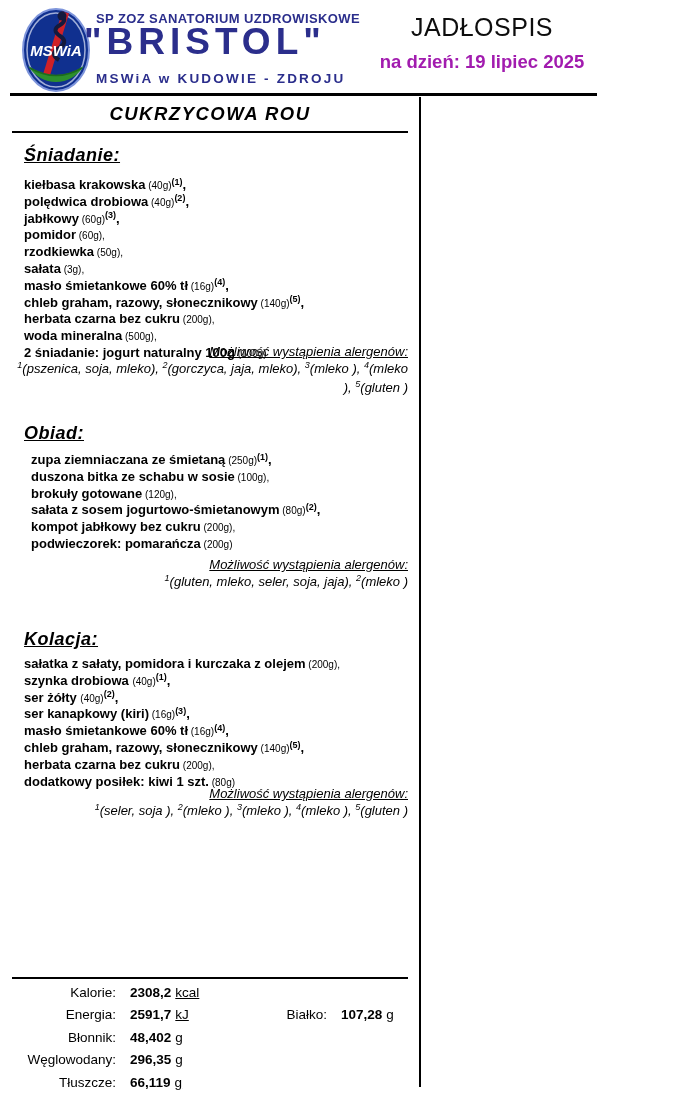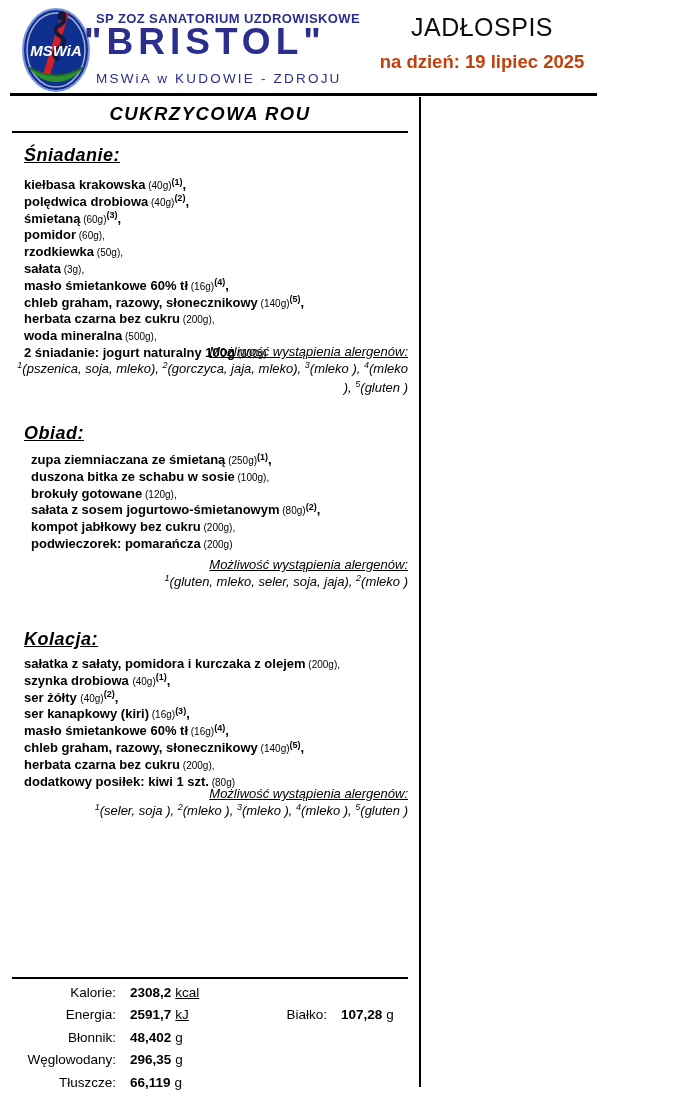--- a/index.html
+++ b/index.html
@@ -4,23 +4,23 @@
 <style>
   html,body{margin:0;padding:0;background:#fff;}
   .page{
     position:relative;width:692px;height:1109px;background:#ffffff;overflow:hidden;
     font-family:"Liberation Sans", sans-serif;color:#000;
   }
   
   .logo{position:absolute;left:22px;top:8px;width:68px;height:84px;}
   .org-line1{position:absolute;left:96px;top:11px;font-size:13px;font-weight:bold;color:#2b2e8c;letter-spacing:.4px;white-space:nowrap;}
   .brand{position:absolute;left:84px;top:21px;font-size:37px;font-weight:bold;color:#2b2e8c;letter-spacing:5px;white-space:nowrap;}
-  .org-line2{position:absolute;left:96px;top:71px;font-size:13.5px;font-weight:normal;color:#2b2e8c;letter-spacing:2.2px;white-space:nowrap;}
+  .org-line2{position:absolute;left:96px;top:71px;font-size:13.5px;font-weight:bold;color:#2b2e8c;letter-spacing:2.2px;white-space:nowrap;}
   .doc-title{position:absolute;left:368px;top:13px;width:228px;text-align:center;font-size:25px;font-weight:normal;letter-spacing:.5px;color:#0d0d0d;}
-  .doc-date{position:absolute;left:368px;top:51px;width:228px;text-align:center;font-size:18.5px;font-weight:bold;color:#c2410c;white-space:nowrap;}
+  .doc-date{position:absolute;left:368px;top:51px;width:228px;text-align:center;font-size:18.5px;font-weight:bold;color:#a21caf;white-space:nowrap;}
   .rule-thick{position:absolute;left:10px;top:93px;width:587px;height:3px;background:#000;}
   .vline{position:absolute;left:419px;top:97px;width:2px;height:990px;background:#000;}
   
   .diet-title{position:absolute;left:12px;top:103px;width:396px;margin:0;text-align:center;
     font-size:18.5px;font-weight:bold;font-style:italic;letter-spacing:1.5px;}
   .rule-thin{position:absolute;left:12px;top:131px;width:396px;height:1.5px;background:#000;}
   .meal-heading{position:absolute;left:24px;margin:0;font-size:18px;font-weight:bold;font-style:italic;text-decoration:underline;letter-spacing:.5px;}
   .h-sniadanie{top:145px;}
   .h-obiad{top:423px;}
   .h-kolacja{top:629px;}
@@ -71,21 +71,21 @@
   <div class="rule-thick"></div>
   <div class="vline"></div>
 
   <h1 class="diet-title">CUKRZYCOWA ROU</h1>
   <div class="rule-thin"></div>
 
   <h2 class="meal-heading h-sniadanie">Śniadanie:</h2>
   <div class="items i-sniadanie">
       <div class="item-line"><span class="item-name">kiełbasa krakowska</span><span class="portion"> (40g)</span><sup class="fn">(1)</sup><span class="item-name">,</span></div>
       <div class="item-line"><span class="item-name">polędwica drobiowa</span><span class="portion"> (40g)</span><sup class="fn">(2)</sup><span class="item-name">,</span></div>
-      <div class="item-line"><span class="item-name">śmietaną</span><span class="portion"> (60g)</span><sup class="fn">(3)</sup><span class="item-name">,</span></div>
+      <div class="item-line"><span class="item-name">jabłkowy</span><span class="portion"> (60g)</span><sup class="fn">(3)</sup><span class="item-name">,</span></div>
       <div class="item-line"><span class="item-name">pomidor</span><span class="portion"> (60g),</span></div>
       <div class="item-line"><span class="item-name">rzodkiewka</span><span class="portion"> (50g),</span></div>
       <div class="item-line"><span class="item-name">sałata</span><span class="portion"> (3g),</span></div>
       <div class="item-line"><span class="item-name">masło śmietankowe 60% tł</span><span class="portion"> (16g)</span><sup class="fn">(4)</sup><span class="item-name">,</span></div>
       <div class="item-line"><span class="item-name">chleb graham, razowy, słonecznikowy</span><span class="portion"> (140g)</span><sup class="fn">(5)</sup><span class="item-name">,</span></div>
       <div class="item-line"><span class="item-name">herbata czarna bez cukru</span><span class="portion"> (200g),</span></div>
       <div class="item-line"><span class="item-name">woda mineralna</span><span class="portion"> (500g),</span></div>
       <div class="item-line"><span class="item-name">2 śniadanie: jogurt naturalny 100g</span><span class="portion"> (100g)</span></div>
     </div>
   <div class="allergen-block a-sniadanie">

